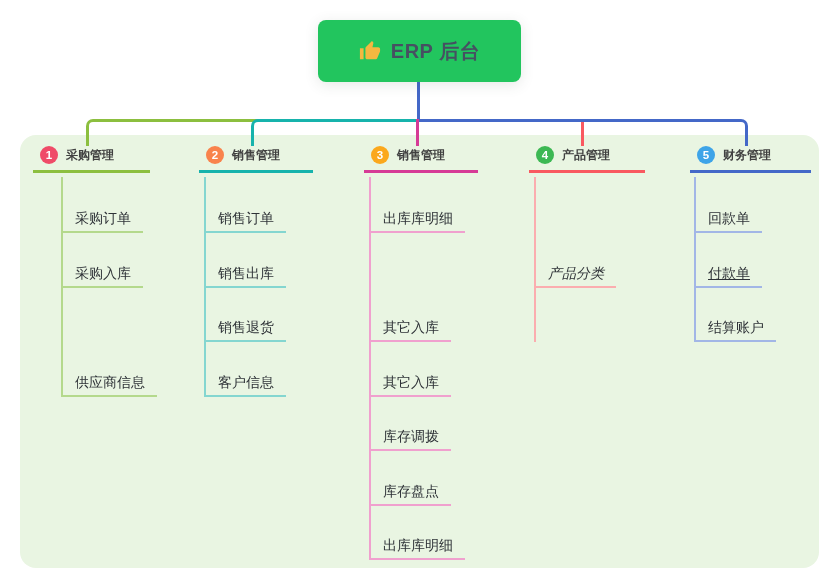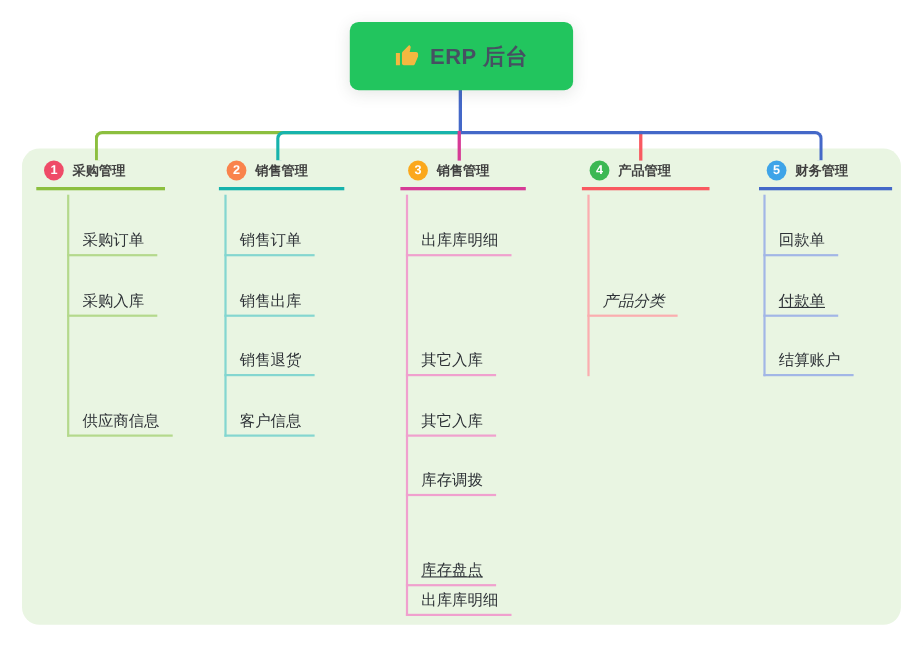--- a/index.html
+++ b/index.html
@@ -85,21 +85,21 @@
 
   <div class="branch-header" style="left: 364px; width: 114px; --c: #d63b96; --lc: #f0a0ce; --bc: #fba81c;">
     <span class="badge">3</span>
     <span class="btitle">销售管理</span>
   </div>
   <div class="spine" style="left: 369px; top: 177px; height: 383px; --c: #d63b96; --lc: #f0a0ce; --bc: #fba81c;"></div>
   <div class="child" style="left: 369px; top: 208px; --c: #d63b96; --lc: #f0a0ce; --bc: #fba81c;">出库库明细</div>
   <div class="child" style="left: 369px; top: 317px; --c: #d63b96; --lc: #f0a0ce; --bc: #fba81c;">其它入库</div>
   <div class="child" style="left: 369px; top: 372px; --c: #d63b96; --lc: #f0a0ce; --bc: #fba81c;">其它入库</div>
   <div class="child" style="left: 369px; top: 426px; --c: #d63b96; --lc: #f0a0ce; --bc: #fba81c;">库存调拨</div>
-  <div class="child" style="left: 369px; top: 508px; text-decoration: underline; --c: #d63b96; --lc: #f0a0ce; --bc: #fba81c;">库存盘点</div>
+  <div class="child" style="left: 369px; top: 481px; --c: #d63b96; --lc: #f0a0ce; --bc: #fba81c;">库存盘点</div>
   <div class="child" style="left: 369px; top: 535px; --c: #d63b96; --lc: #f0a0ce; --bc: #fba81c;">出库库明细</div>
 
   <div class="branch-header" style="left: 529px; width: 116px; --c: #f95960; --lc: #fbadaf; --bc: #3cb853;">
     <span class="badge">4</span>
     <span class="btitle">产品管理</span>
   </div>
   <div class="spine" style="left: 534px; top: 177px; height: 165px; --c: #f95960; --lc: #fbadaf; --bc: #3cb853;"></div>
   <div class="child" style="left: 534px; top: 263px; font-style: italic; --c: #f95960; --lc: #fbadaf; --bc: #3cb853;">产品分类</div>
 
   <div class="branch-header" style="left: 690px; width: 121px; --c: #4468c8; --lc: #a2b6e6; --bc: #3ea4e8;">

